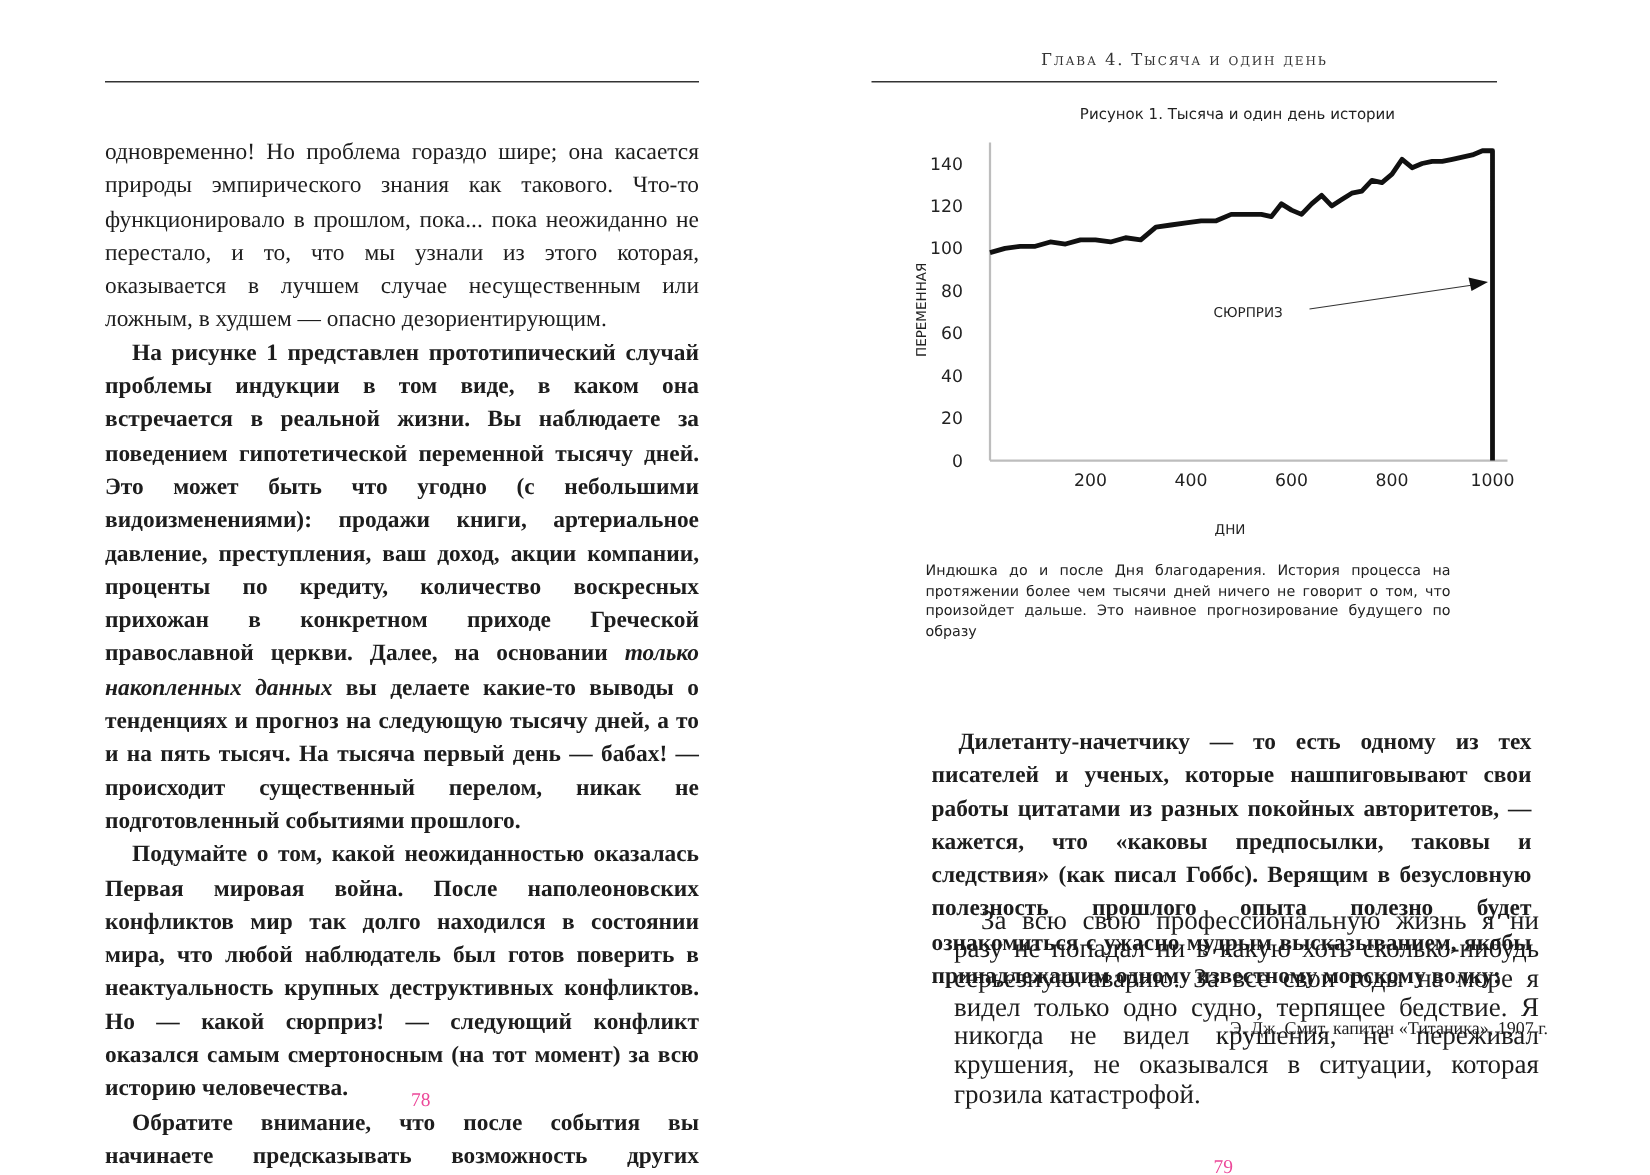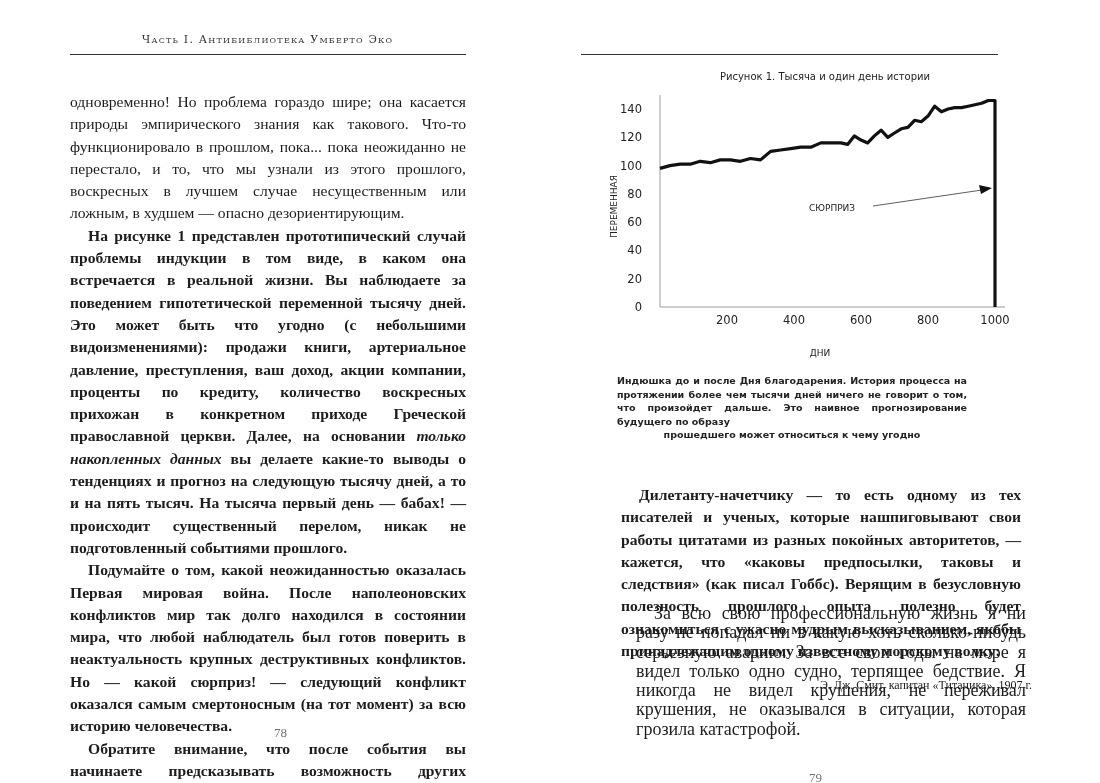--- a/index.html
+++ b/index.html
@@ -17,67 +17,66 @@
   .page-right .head-rule { left: 31px; width: 417px; }
   .body-text {
     position: absolute; left: 70px; width: 396px; top: 91px;
     font-family: "Liberation Serif", serif; font-size: 15.6px; line-height: 22.3px;
     text-align: justify; hyphens: manual;
   }
   .body-text p { margin: 0; text-indent: 0; }
   .body-text p.indent { text-indent: 18px; font-weight: bold; }
   .body-text em { font-style: italic; }
   .folio {
-    position: absolute; top: 725px; font-family: "Liberation Serif", serif; font-size: 13px; color: #737373;
+    position: absolute; top: 725px; font-family: "Liberation Serif", serif; font-size: 13px; color: #ec4899;
   }
   .page-left .folio { left: 274px; }
   .page-right .folio { left: 259px; margin-top: 45px; }
 
   
   .fig-title {
     position: absolute; top: 71px; left: 150px; width: 250px; text-align: center;
     font-family: "DejaVu Sans", sans-serif; font-size: 10px; color: #222;
   }
   .chart-svg { position: absolute; left: 0; top: 0; }
   .axis-tick { font-family: "DejaVu Sans", sans-serif; font-size: 11.5px; fill: #222; }
   .axis-label { font-family: "DejaVu Sans", sans-serif; font-size: 9px; fill: #222; }
   .caption {
     position: absolute; top: 374px; left: 67px; width: 350px;
     font-family: "DejaVu Sans", sans-serif; font-size: 9.5px; line-height: 13.5px; color: #222;
     text-align: justify;
-    font-weight: bold;
   }
   .caption .last { text-align: center; display: block; }
   .right-text { top: 484px; left: 71px; width: 400px; }
   .quote {
     position: absolute; top: 604px; left: 86px; width: 390px;
     font-family: "Liberation Serif", serif; font-size: 18px; line-height: 19.3px; text-align: justify;
   }
   .quote p { margin: 0; text-indent: 18px; }
   .attribution {
     position: absolute; top: 678px; left: 200px; width: 282px; text-align: right;
     font-family: "Liberation Serif", serif; font-size: 12px;
   }
 </style>
 </head>
 <body>
 
 <div class="page page-left">
-  <div class="running-head">Часть I. Антибиблиотека Умберто Эко</div>
   <div class="head-rule"></div>
   <div class="body-text">
-    <p>одновременно! Но проблема гораздо шире; она касается природы эмпирического знания как такового. Что-то функционировало в прошлом, пока... пока неожиданно не перестало, и то, что мы узнали из этого прошлого, воскресных в лучшем случае несущественным или ложным, в худшем — опасно дезориентирующим.</p>
+    <p>одновременно! Но проблема гораздо шире; она касается природы эмпирического знания как такового. Что-то функционировало в прошлом, пока... пока неожиданно не перестало, и то, что мы узнали из этого которая, оказывается в лучшем случае несущественным или ложным, в худшем — опасно дезориентирующим.</p>
     <p class="indent"><span>На рисунке 1 представлен прототипический случай проблемы индукции в том виде, в каком она встречается в реальной жизни. Вы наблюдаете за поведением гипотетической переменной тысячу дней. Это может быть что угодно (с небольшими видоизменениями): продажи книги, артериальное давление, преступления, ваш доход, акции компании, проценты по кредиту, количество воскресных прихожан в конкретном приходе Греческой православной церкви. Далее, на основании </span><em>только накопленных данных</em><span> вы делаете какие-то выводы о тенденциях и прогноз на следующую тысячу дней, а то и на пять тысяч. На тысяча первый день — бабах! — происходит существенный перелом, никак не подготовленный событиями прошлого.</span></p>
     <p class="indent">Подумайте о том, какой неожиданностью оказалась Первая мировая война. После наполеоновских конфликтов мир так долго находился в состоянии мира, что любой наблюдатель был готов поверить в неактуальность крупных деструктивных конфликтов. Но — какой сюрприз! — следующий конфликт оказался самым смертоносным (на тот момент) за всю историю человечества.</p>
     <p class="indent"><span>Обратите внимание, что после события вы начинаете предсказывать возможность других катаклизмов в той же области, из которой только что вылетел Черный лебедь, </span><em>но не в других областях</em></p>
   </div>
   <div class="folio">78</div>
 </div>
 
 <div class="page page-right">
+  <div class="running-head">Глава 4. Тысяча и один день</div>
   <div class="head-rule"></div>
 
   <div class="fig-title">Рисунок 1. Тысяча и один день истории</div>
 
   <svg class="chart-svg" width="550" height="370" viewBox="0 0 550 370">
     <g id="y-ticks">
         <text class="axis-tick" x="92" text-anchor="end" y="311">0</text>
         <text class="axis-tick" x="92" text-anchor="end" y="282.7142857142857">20</text>
         <text class="axis-tick" x="92" text-anchor="end" y="254.42857142857144">40</text>
         <text class="axis-tick" x="92" text-anchor="end" y="226.14285714285717">60</text>
@@ -98,21 +97,20 @@
     <polyline id="series-line" fill="none" stroke="#111" stroke-width="3.2" stroke-linejoin="round" points="110.0,168.4 120.0,165.6 130.1,164.2 140.2,164.2 150.2,161.3 160.3,162.7 170.3,159.9 180.3,159.9 190.4,161.3 200.4,158.5 210.5,159.9 220.6,151.4 230.6,150.0 240.7,148.6 250.7,147.2 260.8,147.2 270.8,142.9 280.9,142.9 290.9,142.9 297.6,144.4 304.3,135.9 311.0,140.1 317.7,142.9 324.4,135.9 331.1,130.2 337.8,137.3 344.5,133.0 351.2,128.8 357.9,127.4 364.6,120.3 371.3,121.7 378.0,116.1 384.7,106.2 391.4,111.8 398.1,109.0 404.8,107.6 411.5,107.6 418.2,106.2 424.9,104.8 431.6,103.3 438.3,100.5 445.0,100.5 445.0,307.0"></polyline>
     <text id="ylabel" class="axis-label" transform="translate(67,238) rotate(-90)">ПЕРЕМЕННАЯ</text>
     <text id="xlabel" class="axis-label" x="270" y="356" text-anchor="middle">ДНИ</text>
     <text id="annot" class="axis-label" x="259" y="211">СЮРПРИЗ</text>
     <line x1="323" y1="206" x2="432" y2="190" stroke="#333" stroke-width="0.8"></line>
     <polygon points="442,188 429,185 431,194" fill="#111"></polygon>
   </svg>
 
   <div class="caption">
     <span>Индюшка до и после Дня благодарения. История процесса на протяжении более чем тысячи дней ничего не говорит о том, что произойдет дальше. Это наивное прогнозирование будущего по образу</span>
-    <span class="last">прошедшего может относиться к чему угодно</span>
   </div>
 
   <div class="body-text right-text">
     <p class="indent">Дилетанту-начетчику — то есть одному из тех писателей и ученых, которые нашпиговывают свои работы цитатами из разных покойных авторитетов, — кажется, что «каковы предпосылки, таковы и следствия» (как писал Гоббс). Верящим в безусловную полезность прошлого опыта полезно будет ознакомиться с ужасно мудрым высказыванием, якобы принадлежащим одному известному морскому волку:</p>
   </div>
 
   <div class="quote">
     <p>За всю свою профессиональную жизнь я ни разу не попадал ни в какую хоть сколько-нибудь серьезную аварию. За все свои годы на море я видел только одно судно, терпящее бедствие. Я никогда не видел крушения, не переживал крушения, не оказывался в ситуации, которая грозила катастрофой.</p>
   </div>
   <div class="attribution">Э. Дж. Смит, капитан «Титаника», 1907 г.</div>

